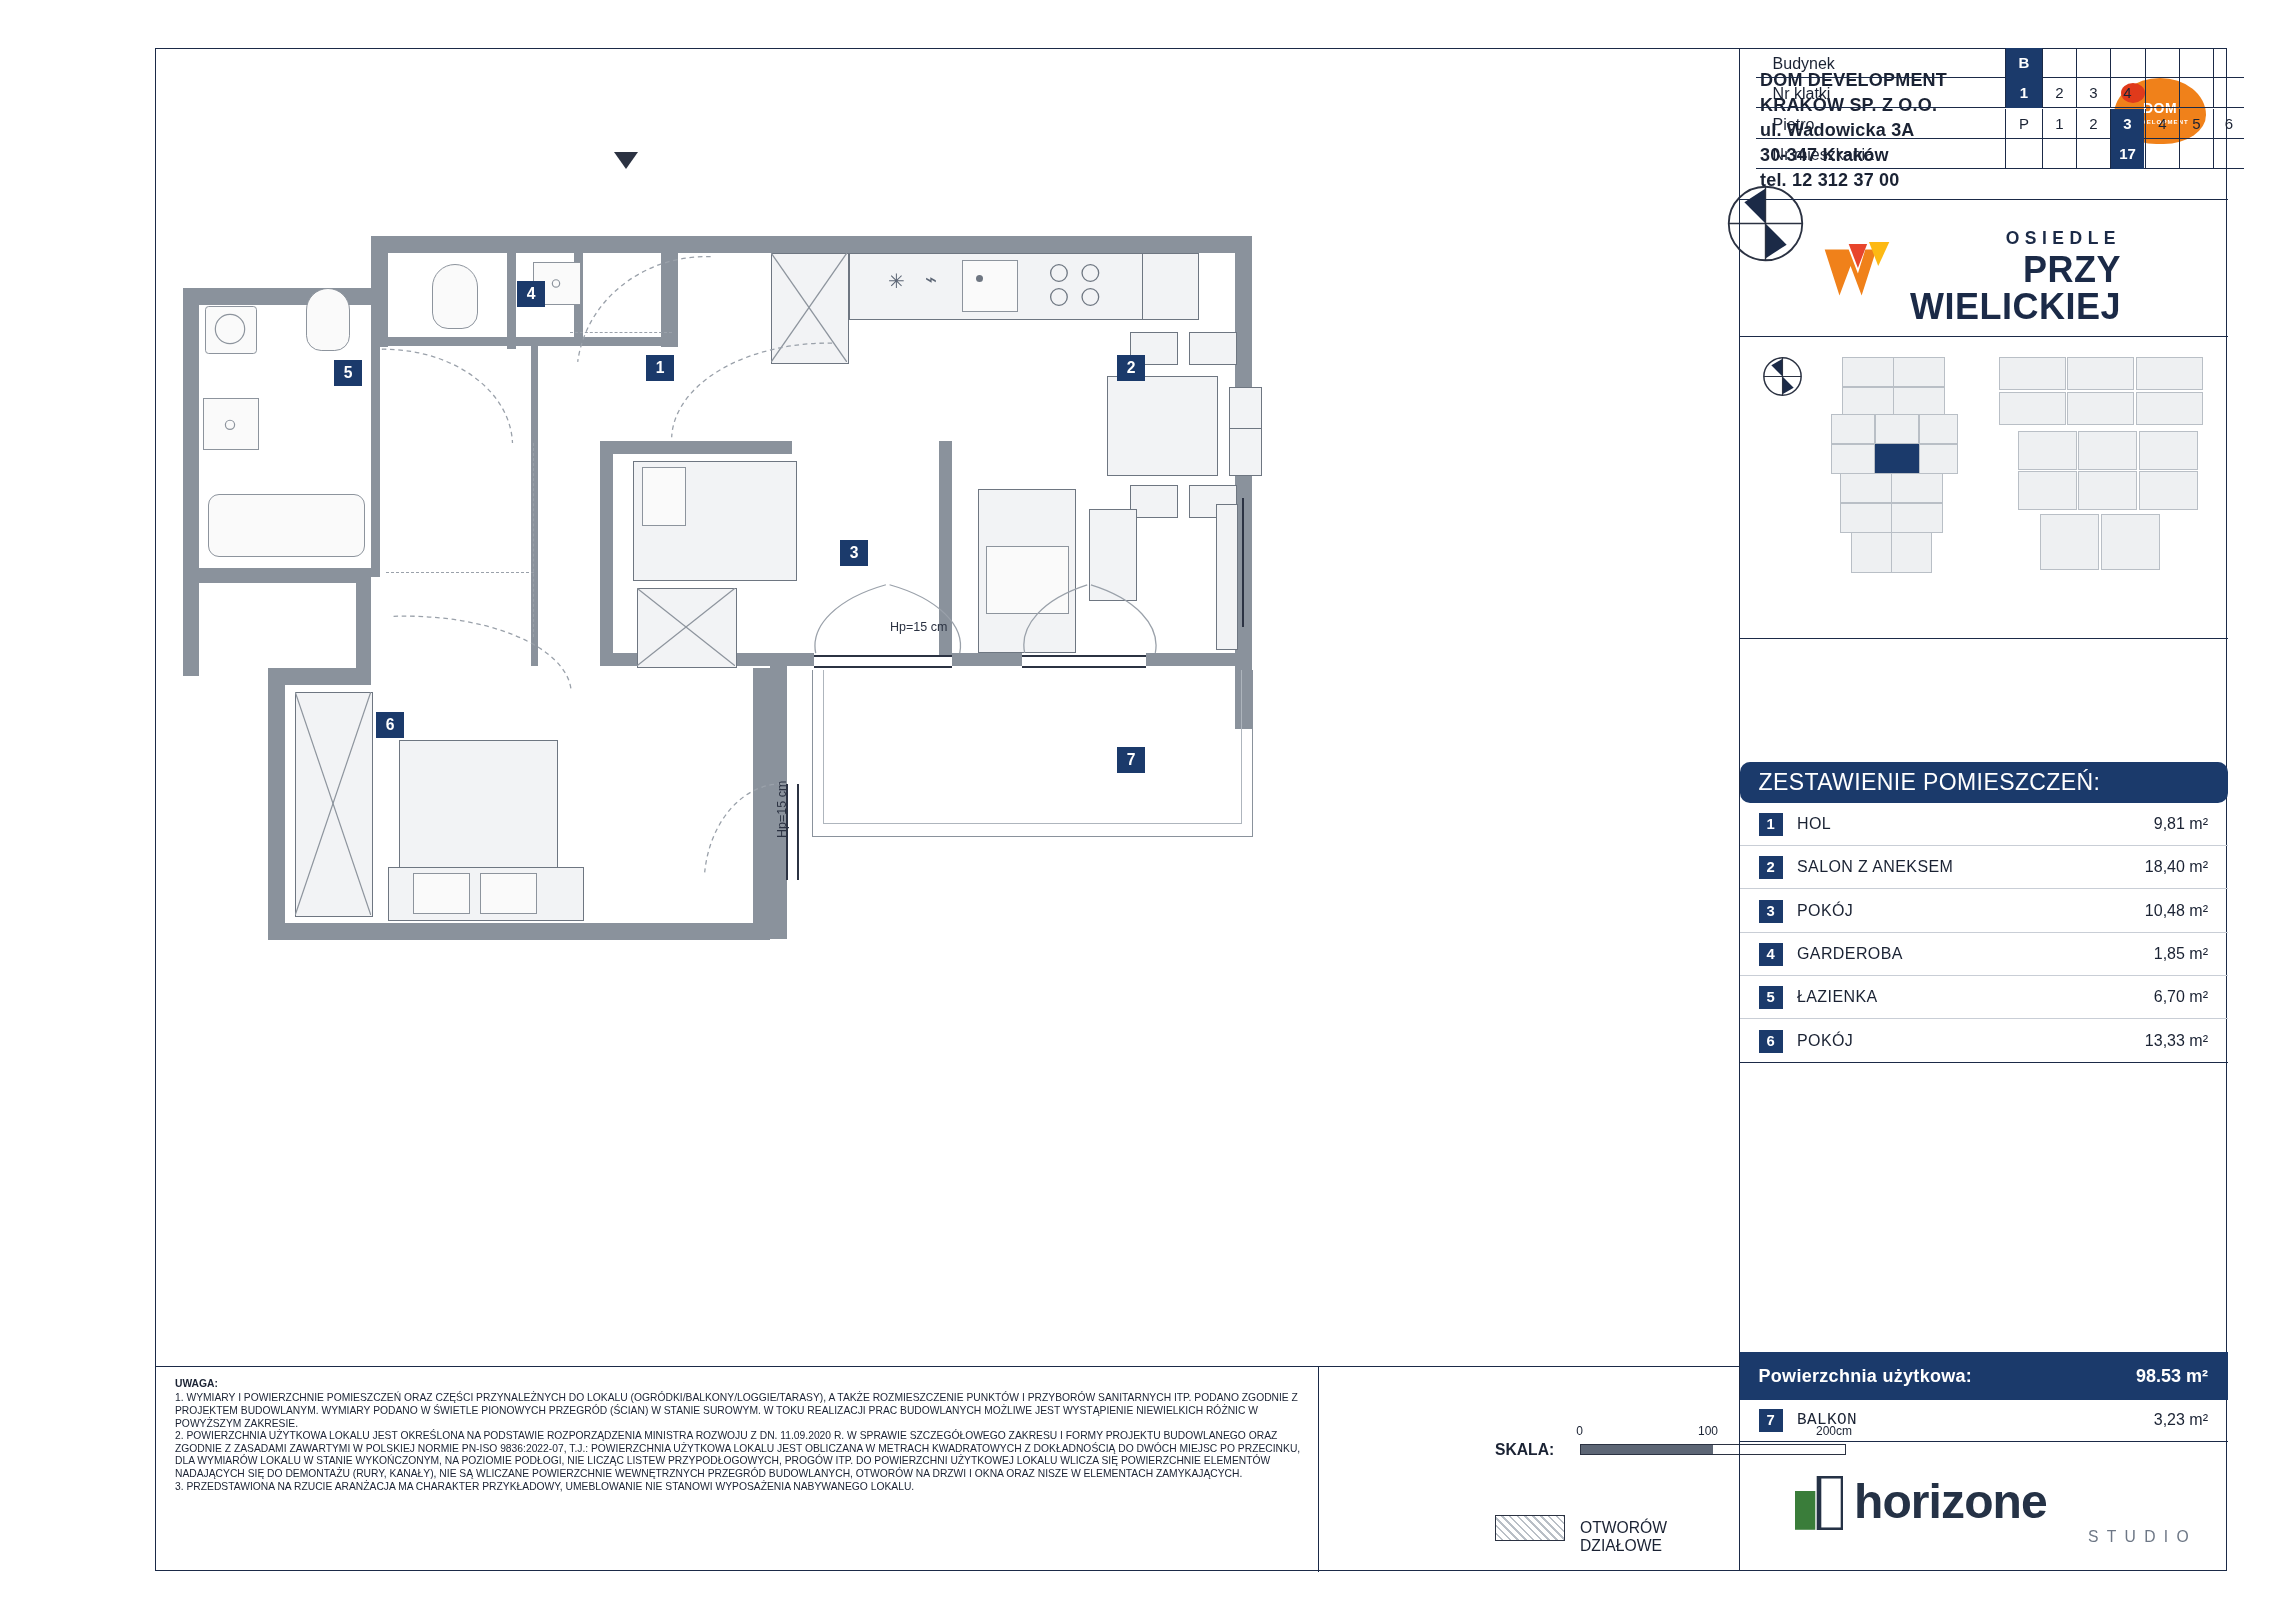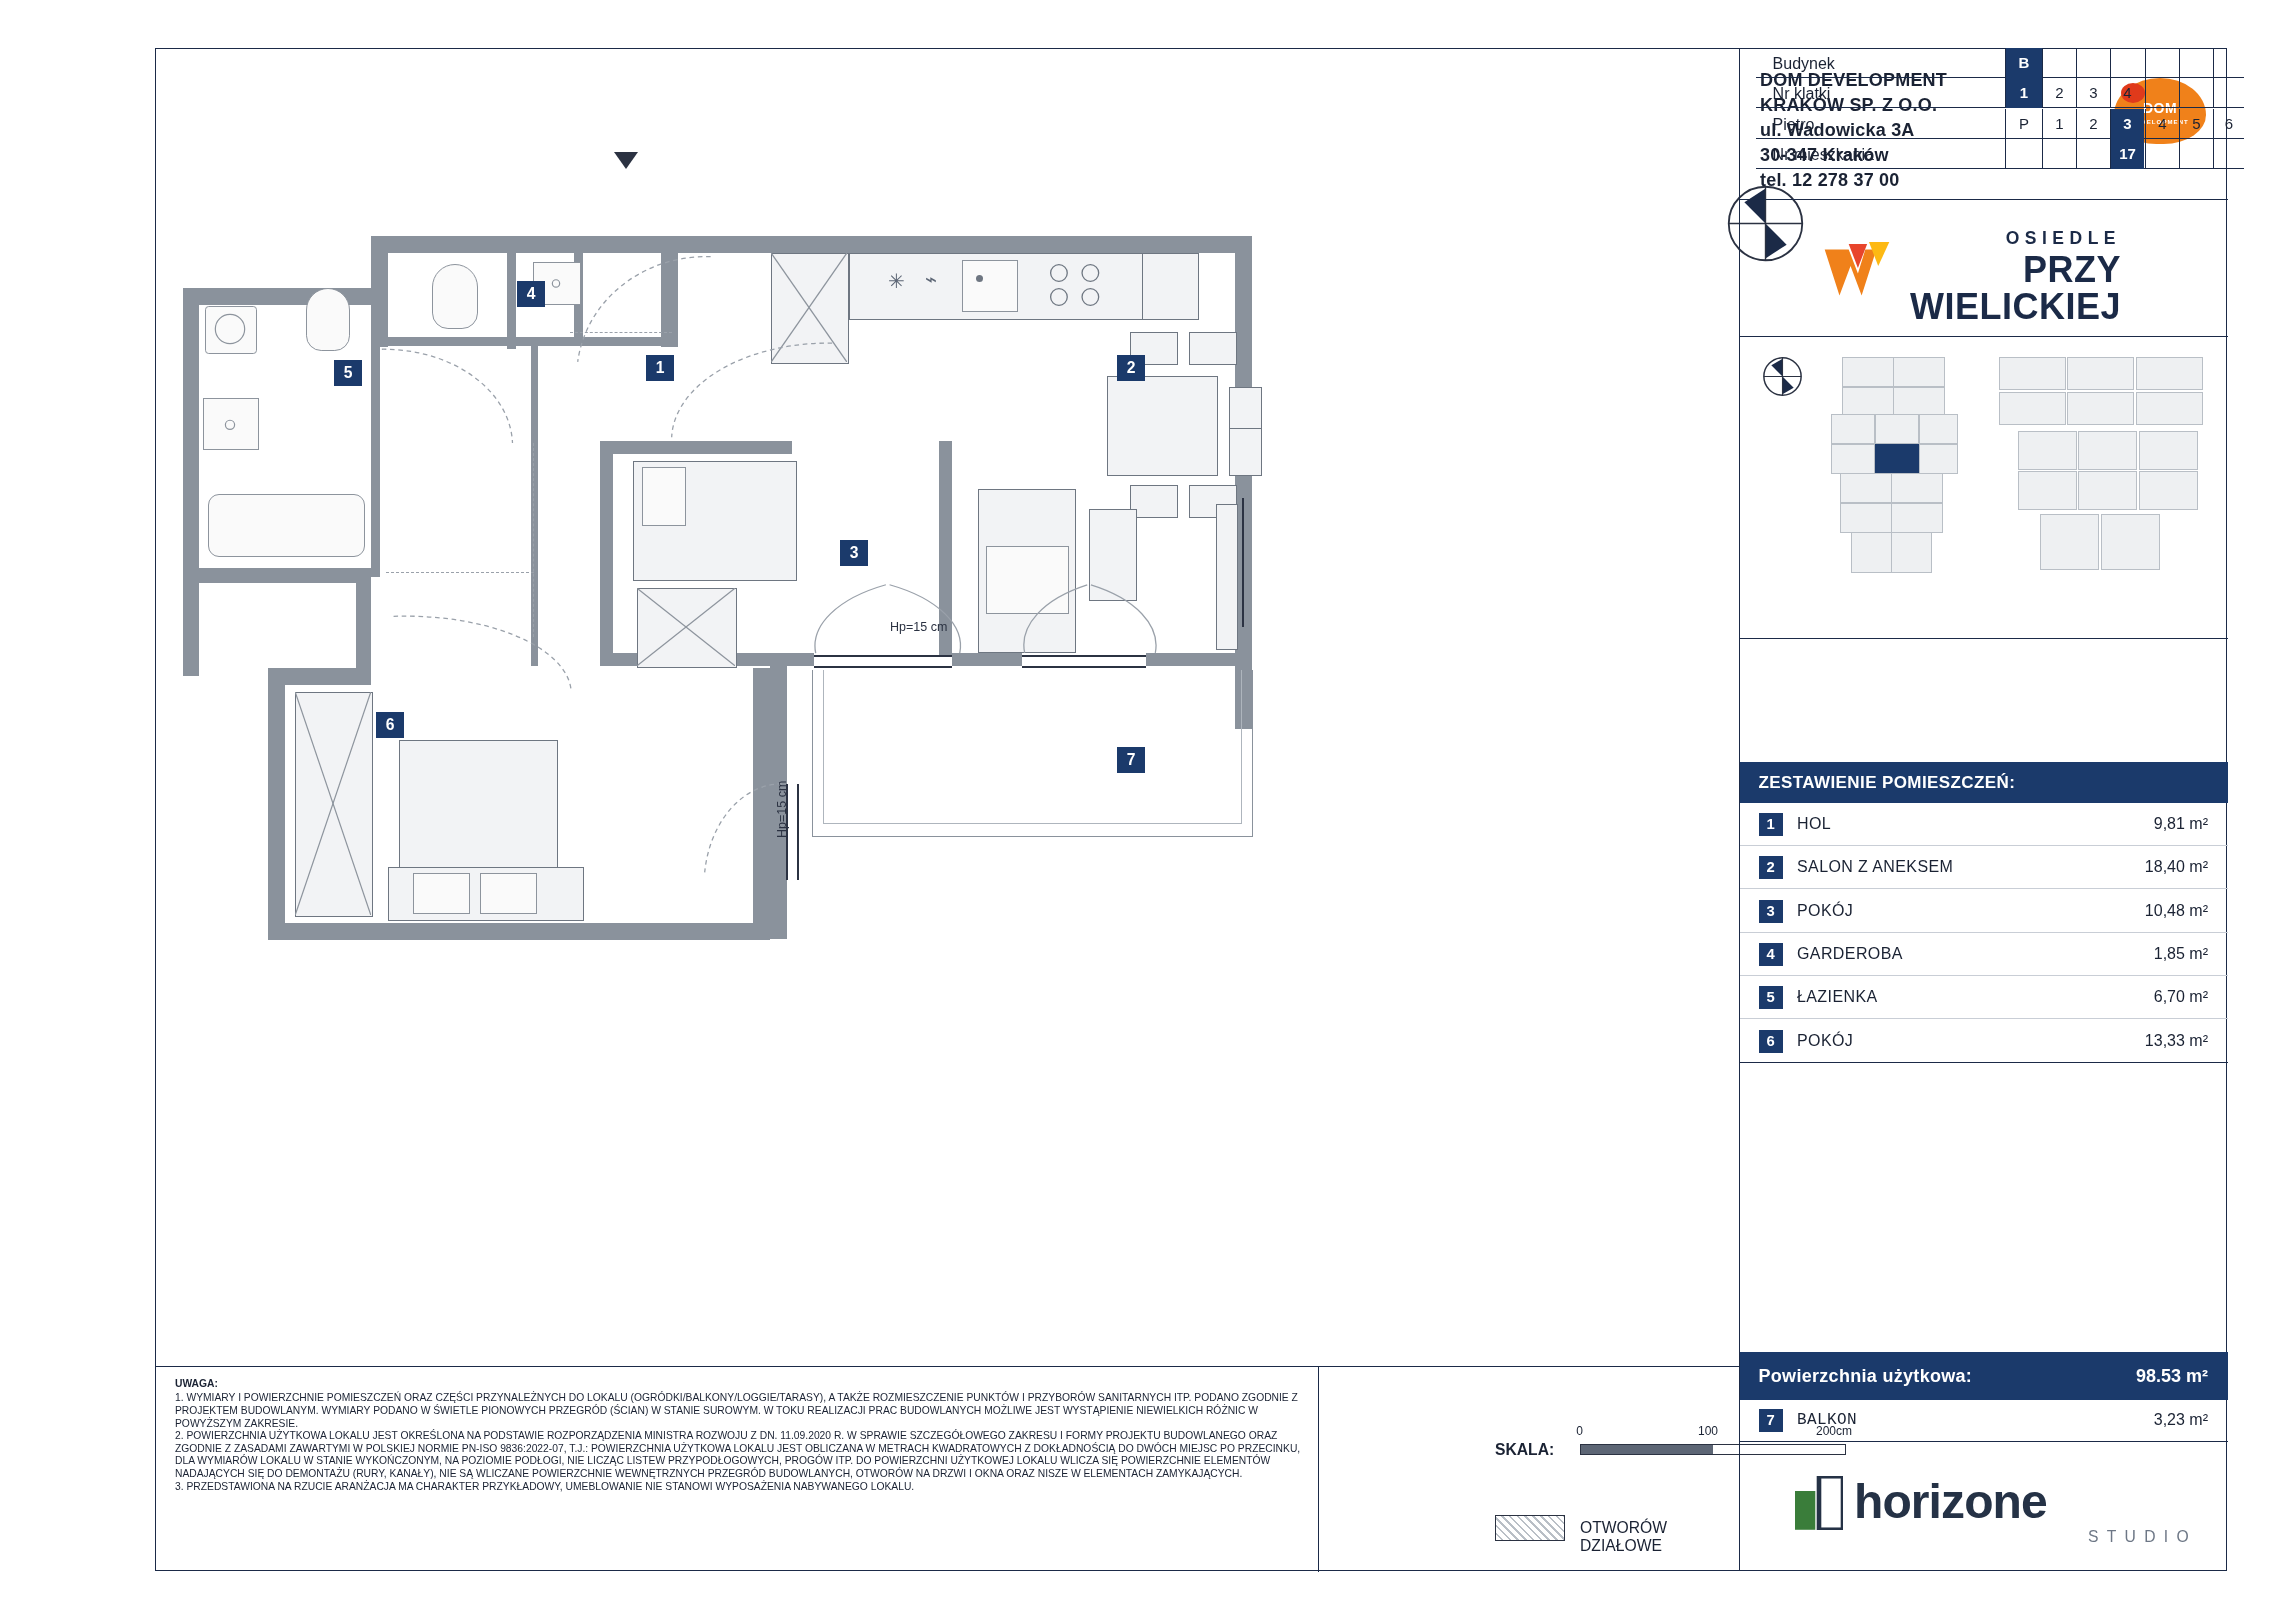--- a/index.html
+++ b/index.html
@@ -31,21 +31,21 @@
   .mini{position:absolute;}
   .miniu{position:absolute;background:#eef0f2;border:0.9px solid #b9bfc6;}
   .miniu.hl{background:#1b3a6b;border-color:#1b3a6b;}
 
   .tablebox{top:591px;height:124px;border-bottom:none;}
   .trow{position:absolute;left:16px;width:488px;height:30px;border-bottom:0.9px solid #1b2a47;box-sizing:border-box;}
   .trow .lbl{position:absolute;left:16.6px;top:7.4px;font-size:16px;}
   .cell{position:absolute;top:0;height:29.5px;border-left:0.9px solid #1b2a47;box-sizing:border-box;text-align:center;font-size:15px;line-height:29.5px;}
   .cell.on{background:#1b3a6b;color:#fff;font-weight:bold;}
 
-  .zesthdr{position:absolute;left:0;top:714px;width:488px;height:41px;background:#1b3a6b;color:#fff;font-size:17px;font-weight:bold;line-height:41px;padding-left:18.5px;box-sizing:border-box;letter-spacing:0.4px;}
+  .zesthdr{position:absolute;left:0;top:714px;width:488px;height:41px;background:#1b3a6b;color:#fff;font-size:23px;font-weight:normal;line-height:41px;padding-left:18.5px;box-sizing:border-box;letter-spacing:0.4px;border-radius:10px;}
   .zrow{position:absolute;left:0;width:488px;height:43px;border-bottom:0.9px solid #c9ced6;box-sizing:border-box;}
   .zno{position:absolute;left:18.5px;top:10px;width:24px;height:23px;background:#1b3a6b;color:#fff;font-size:14.8px;font-weight:bold;text-align:center;line-height:23px;}
   .zname{position:absolute;left:57px;top:12px;font-size:16px;letter-spacing:0.4px;}
   .zarea{position:absolute;right:20px;top:12px;font-size:16px;}
 
   .pubox{position:absolute;left:0;top:1304px;width:488px;height:48px;background:#1b3a6b;color:#fff;}
   .pubox .t{position:absolute;left:18.5px;top:14px;font-size:18px;font-weight:bold;letter-spacing:0.3px;}
   .pubox .v{position:absolute;right:20px;top:14px;font-size:18px;font-weight:bold;}
   .balrow{position:absolute;left:0;top:1352px;width:488px;height:42px;border-bottom:1.8px solid #1b2a47;box-sizing:border-box;}
 
@@ -305,21 +305,21 @@
   </div>
 
   <div class="rpanel">
 
     <div class="rbox devbox">
       <div class="devtxt">
         <div>DOM DEVELOPMENT</div>
         <div>KRAKÓW SP. Z O.O.</div>
         <div>ul. Wadowicka 3A</div>
         <div>30-347 Kraków</div>
-        <div>tel. 12 278 37 00</div>
+        <div>tel. 12 312 37 00</div>
       </div>
       <div class="domlogo">
         <div class="domblob"></div>
         <div class="domtext">DOM</div>
         <div class="domtext" style="top:41px;font-size:6px;letter-spacing:1.1px;">DEVELOPMENT</div>
       </div>
     </div>
 
     <div class="rbox osiedlebox">
       <div class="osLogo">

